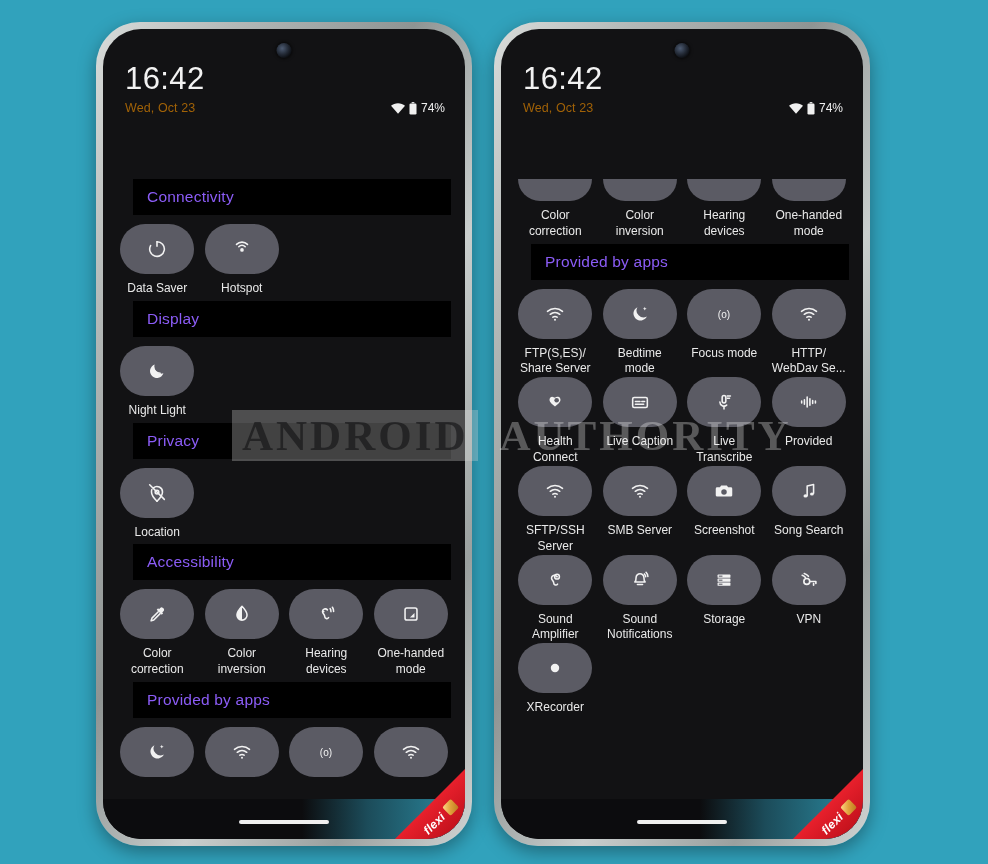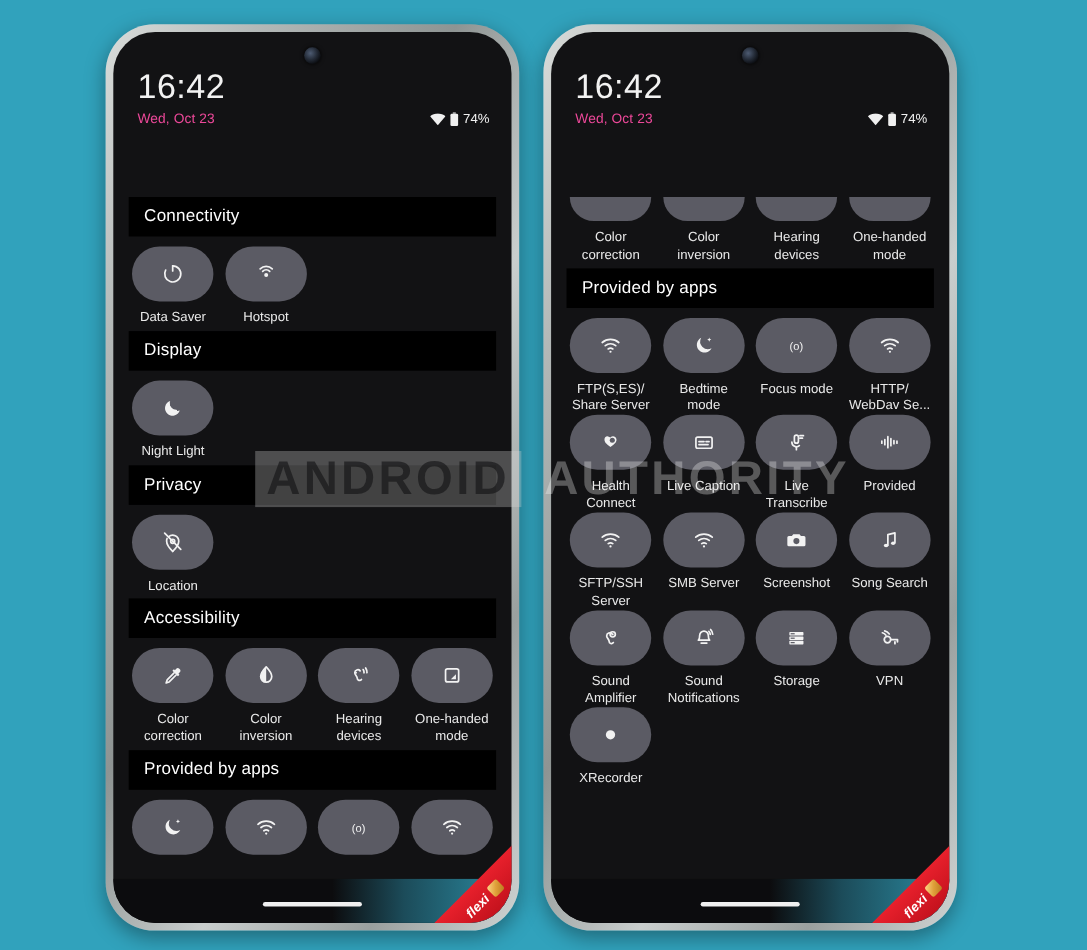--- a/index.html
+++ b/index.html
@@ -44,38 +44,38 @@
   }
 
   
   .statusbar{
     position:relative;
     padding:34px 20px 0 22px;
     color:#f2f2f2;
   }
   .clock{font-size:31px;font-weight:400;letter-spacing:.4px;line-height:1;}
   .srow{display:flex;align-items:flex-end;justify-content:space-between;margin-top:7px;}
-  .sdate{font-size:12.5px;color:#ec4899;letter-spacing:.1px;}
+  .sdate{font-size:12.5px;color:#a16207;letter-spacing:.1px;}
   .sicons{display:flex;align-items:center;gap:4px;font-size:12px;color:#f0f0f0;}
   .sicons svg{display:block;}
 
   
   .panel{
     position:absolute;left:0;right:0;bottom:0;top:150px;
     overflow:hidden;
   }
   .panel.scrolled{top:150px;}
   .panel-inner{position:absolute;left:0;right:0;top:0;}
 
   .sec-head{
     background:#000;
-    color:#ffffff;
+    color:#8b5cf6;
     font-size:15.5px;
     padding:9px 0 9px 14px;
-    margin:0 14px 0 14px;
+    margin:0 14px 0 30px;
     letter-spacing:.2px;
   }
 
   .tiles{
     display:grid;
     grid-template-columns:repeat(4,1fr);
     column-gap:8px;
     row-gap:0;
     padding:9px 16px 4px 16px;
   }
@@ -142,21 +142,21 @@
 
   
   .watermark{
     position:absolute;
     left:232px;top:410px;
     z-index:20;
     display:flex;align-items:center;gap:11px;
     pointer-events:none;
   }
   .wm-word{
-    font-family:Liberation Sans, sans-serif;
+    font-family:Liberation Serif, serif;
     font-weight:bold;
     font-size:43px;
     letter-spacing:3px;
     line-height:1;
     padding:4px 10px;
   }
   .wm-a{color:rgba(18,18,20,.62);background:rgba(220,220,220,.30);}
   .wm-b{color:rgba(255,255,255,.30);}
 </style>
 </head>

